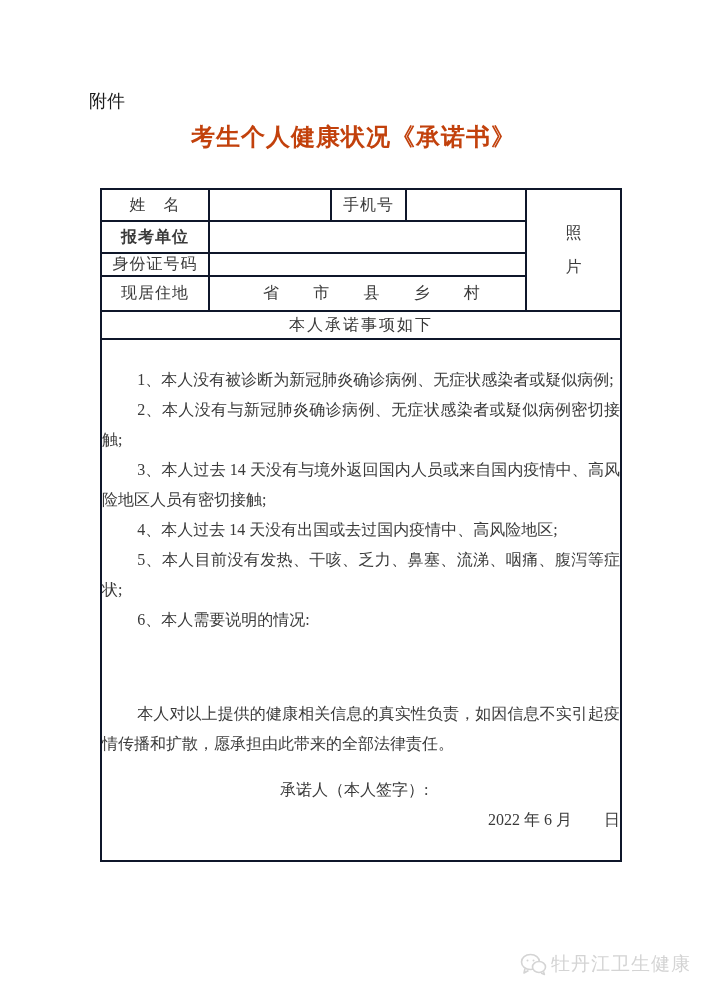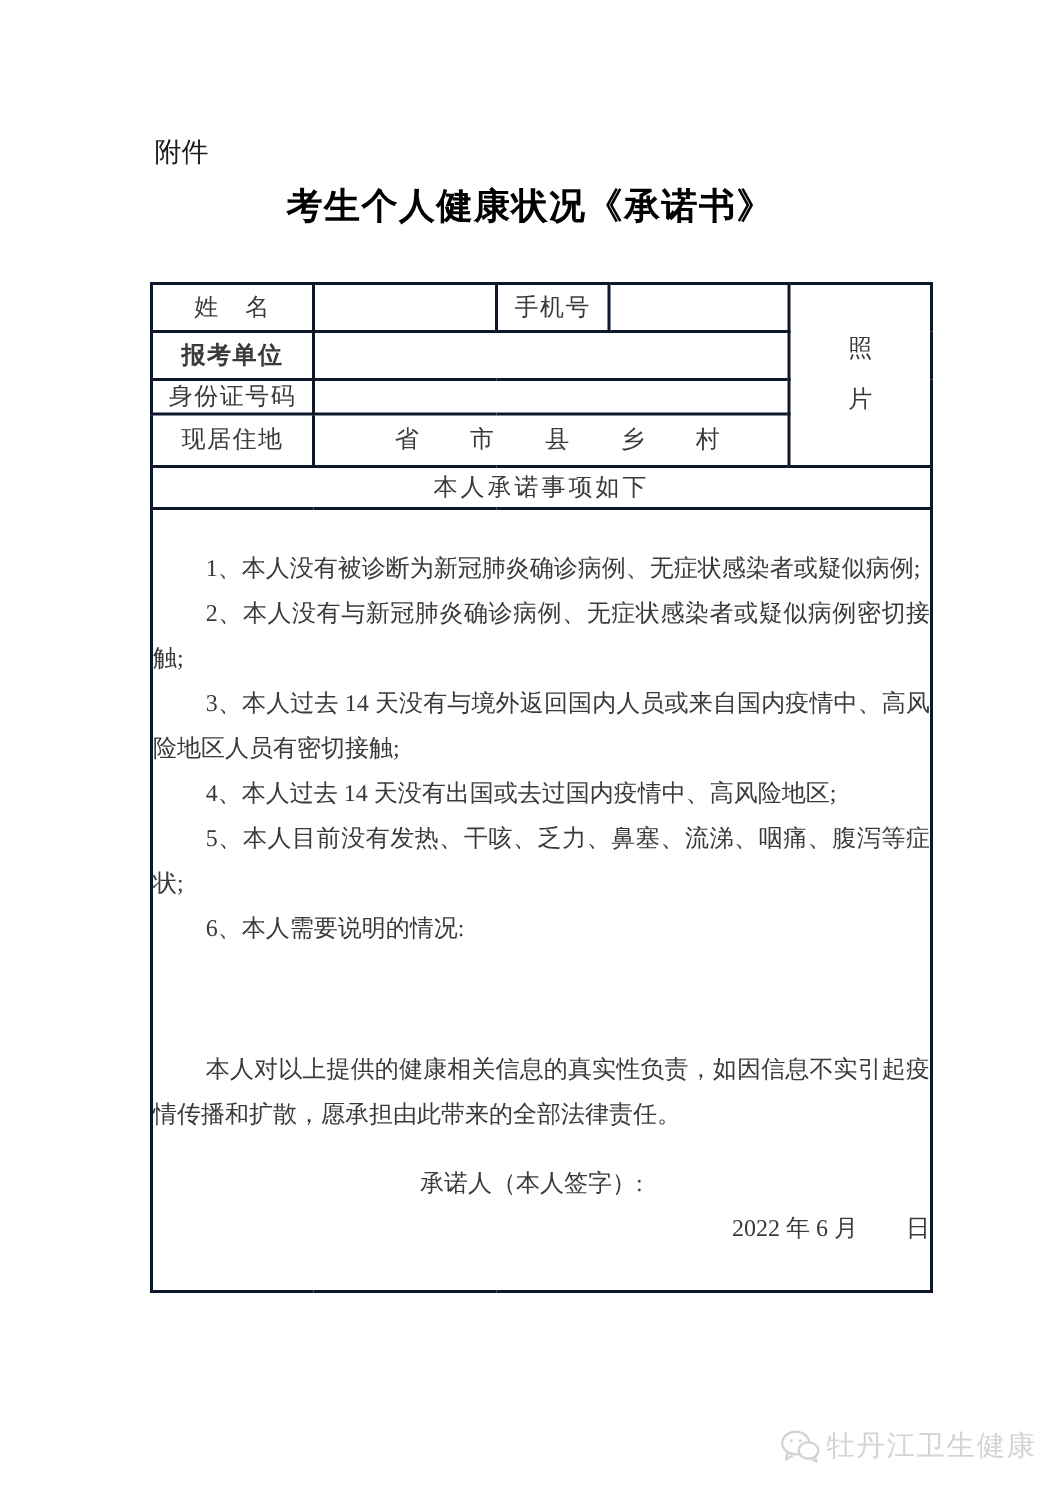--- a/index.html
+++ b/index.html
@@ -10,34 +10,34 @@
     color: #333333;
   }
   .page {
     position: relative;
     width: 707px; height: 1000px;
     background: #ffffff;
     overflow: hidden;
   }
   .attachment {
     position: absolute;
-    left: 103px; top: 89px;
+    left: 89px; top: 89px;
     font-family: Liberation Serif, serif;
     font-size: 18px;
     color: #1c1c1c;
   }
   .doc-title {
     position: absolute;
     left: 0; top: 121px;
     width: 707px;
     text-align: center;
     font-size: 24px;
     font-weight: 700;
     letter-spacing: 1px;
-    color: #000000;
+    color: #c2410c;
   }
   table.form {
     position: absolute;
     left: 100px; top: 188px;
     width: 520px;
     border-collapse: collapse;
     table-layout: fixed;
   }
   table.form td {
     border: 2px solid #0f172a;

